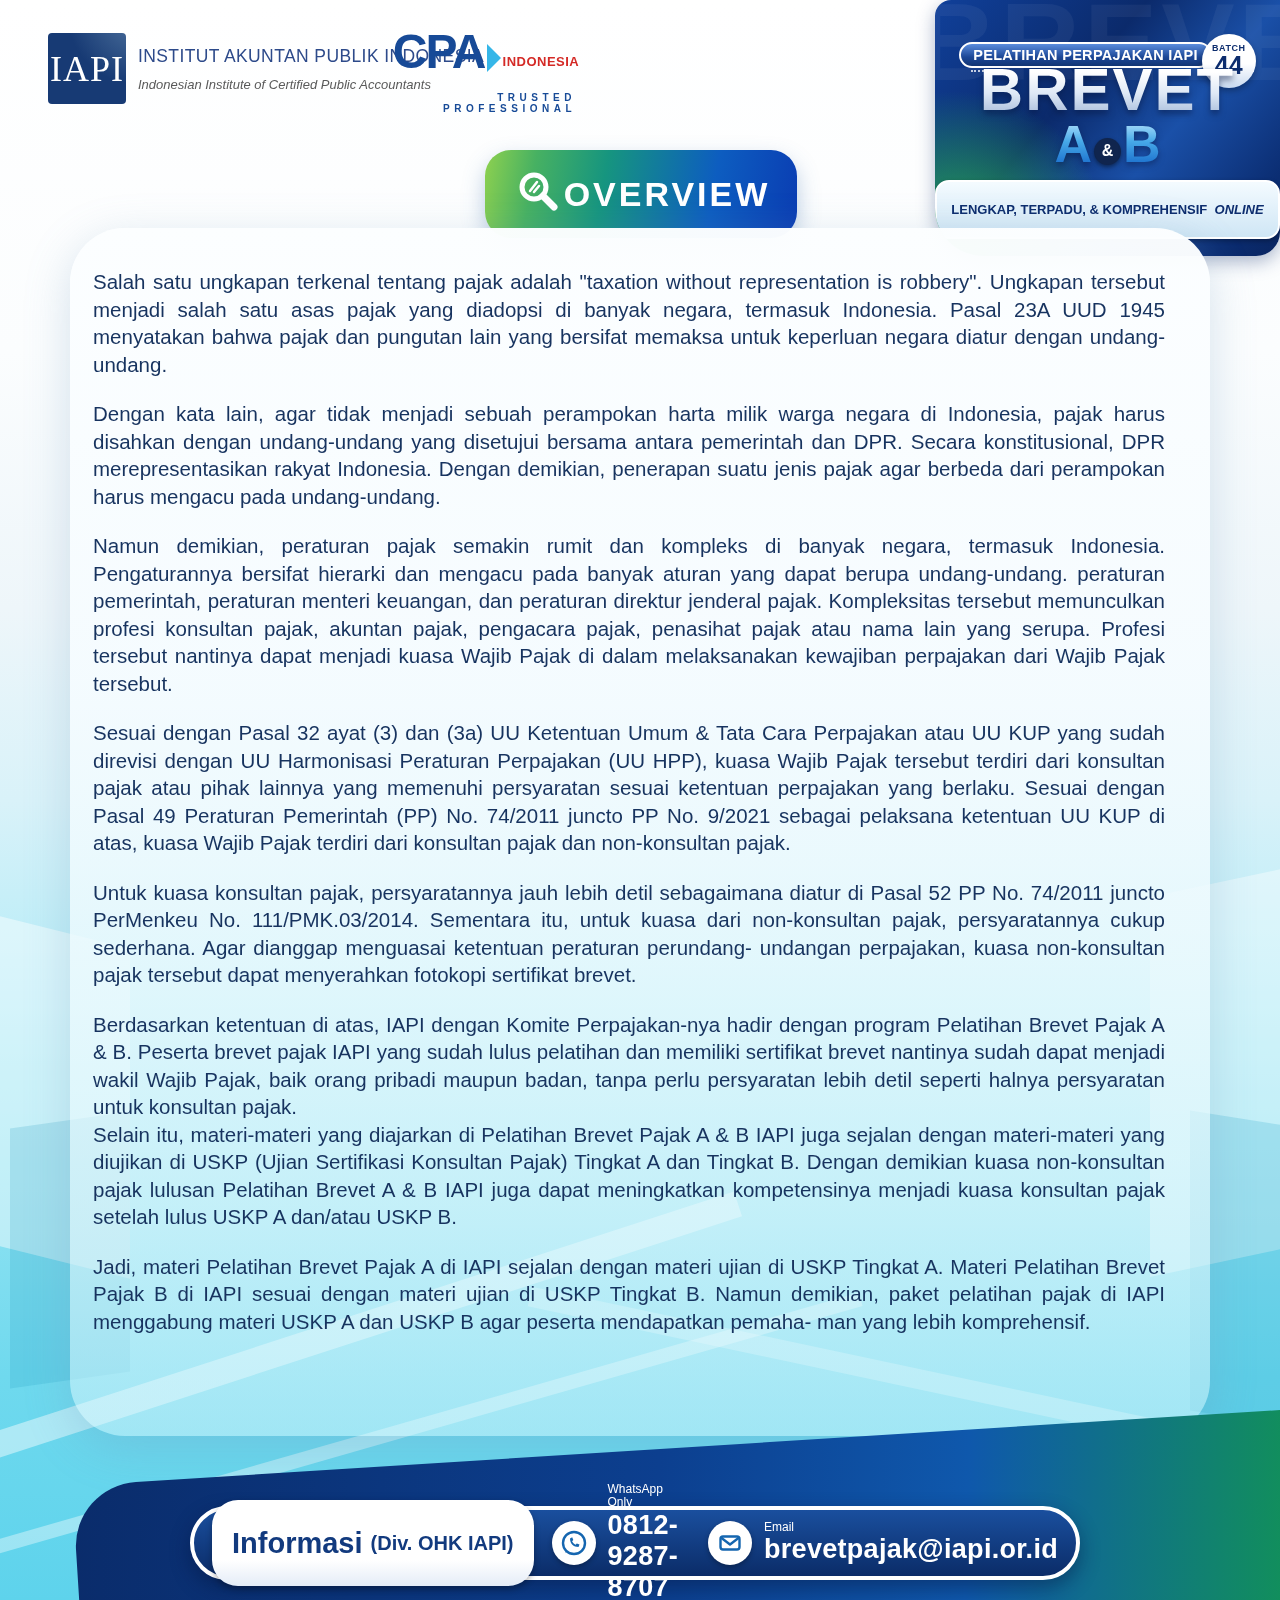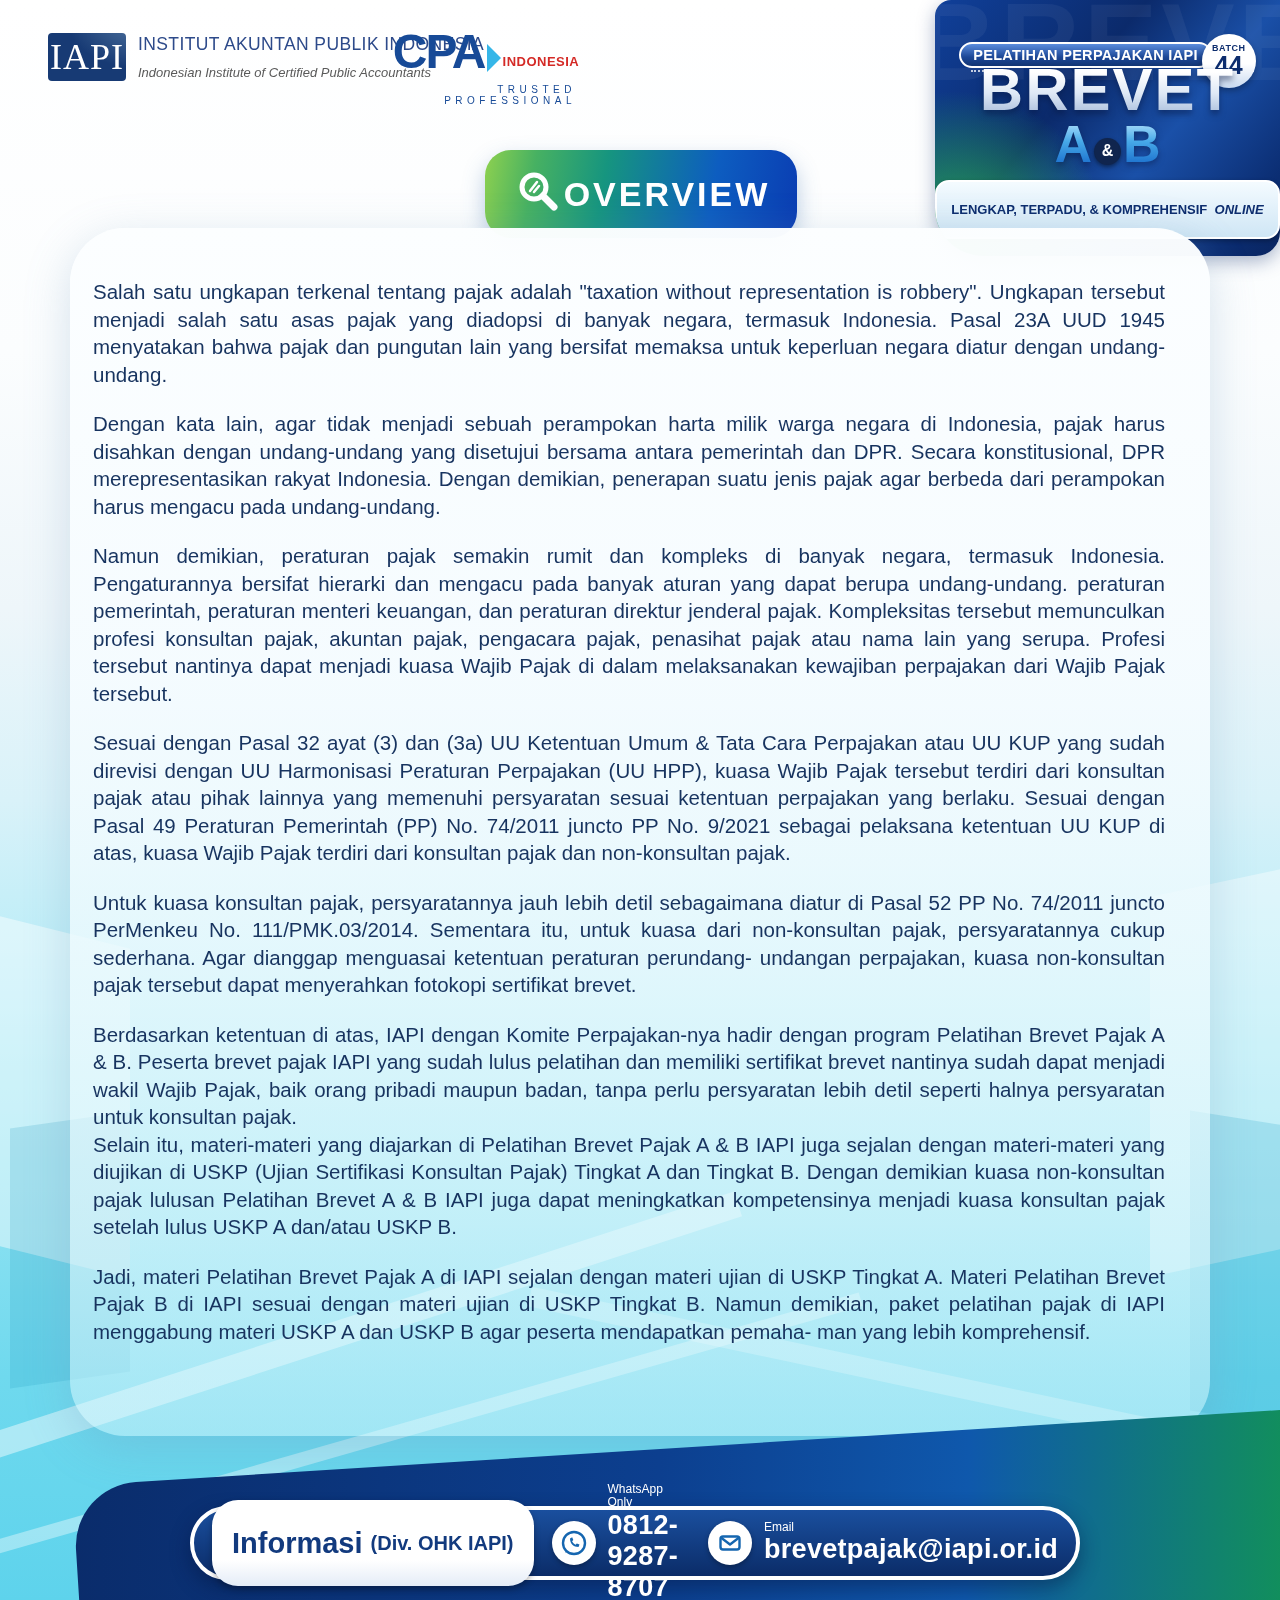--- a/index.html
+++ b/index.html
@@ -11,31 +11,31 @@
   .b1{left:-20px;top:930px;width:150px;height:330px;background:rgba(255,255,255,.45);transform:skewY(14deg);}
   .b2{left:10px;top:1120px;width:120px;height:260px;background:rgba(20,150,190,.18);transform:skewY(-8deg);}
   .b3{left:1150px;top:880px;width:160px;height:380px;background:rgba(255,255,255,.40);transform:skewY(-12deg);}
   .b4{left:1190px;top:1120px;width:120px;height:300px;background:rgba(25,160,200,.20);transform:skewY(9deg);}
   .road1{left:-140px;top:1330px;width:900px;height:26px;background:rgba(255,255,255,.45);transform:rotate(-18deg);}
   .road2{left:-120px;top:1430px;width:1000px;height:14px;background:rgba(255,255,255,.38);transform:rotate(-16deg);}
   .road3{left:520px;top:1380px;width:900px;height:20px;background:rgba(255,255,255,.30);transform:rotate(12deg);}
 
   
   .iapi{position:absolute;left:48px;top:33px;display:flex;align-items:center;gap:12px;}
-  .iapi-box{width:78px;height:48px;border-radius:4px;color:#fff;display:flex;align-items:center;justify-content:center;
+  .iapi-box{width:78px;height:71px;border-radius:4px;color:#fff;display:flex;align-items:center;justify-content:center;
     font-family:"Liberation Serif",serif;font-size:36px;letter-spacing:1px;
     background:radial-gradient(ellipse at 115% -25%,#50749f 0%,rgba(80,116,159,0) 55%),#173a74;}
   .iapi-name{font-size:17.5px;color:#2d4a8a;letter-spacing:.4px;}
   .iapi-sub{font-size:13px;color:#5a5a5a;font-style:italic;margin-top:10px;}
   .cpa{position:absolute;left:396px;top:28px;width:180px;text-align:right;}
   .cpa-row{display:flex;align-items:flex-end;justify-content:center;line-height:1;}
   .cpa-letters{font-size:48px;font-weight:bold;color:#174a97;letter-spacing:-2px;}
   .cpa-chev{width:0;height:0;border-top:14px solid transparent;border-bottom:14px solid transparent;border-left:14px solid #35b6e8;margin:0 2px 4px 2px;}
   .cpa-country{font-size:13px;font-weight:bold;color:#d42a26;margin-bottom:8px;letter-spacing:.5px;}
-  .cpa-tag{font-size:10px;color:#174a97;letter-spacing:4.5px;margin-top:8px;font-weight:normal;}
+  .cpa-tag{font-size:10px;color:#174a97;letter-spacing:4.5px;margin-top:16px;font-weight:bold;}
 
   
   .badge{position:absolute;right:0;top:0;width:345px;height:256px;border-radius:16px 0 24px 48px;overflow:hidden;
     background:
       radial-gradient(circle at 6% 96%,rgba(46,200,80,.85) 0%,rgba(46,200,80,0) 38%),
       linear-gradient(130deg,#10409a 0%,#0b2a6b 38%,#1a50a8 62%,#0b2d72 88%,#0a2560 100%);
     box-shadow:0 6px 18px rgba(20,50,110,.35);}
   .badge-watermark{position:absolute;left:-18px;top:-22px;font-size:110px;font-weight:800;color:rgba(255,255,255,.05);letter-spacing:4px;}
   .badge-pillrow{position:absolute;left:0;top:34px;width:100%;display:flex;align-items:flex-start;justify-content:center;}
   .badge-pill{border:2px solid #fff;border-radius:15px;padding:3px 12px;margin-top:8px;
@@ -64,21 +64,21 @@
   
   .overview-btn{position:absolute;left:485px;top:150px;width:312px;height:88px;border-radius:26px;cursor:pointer;
     background:linear-gradient(100deg,#8ed14f 0%,#47b162 16%,#16957f 38%,#0d5dc0 72%,#0a3cb2 100%);
     box-shadow:0 10px 22px rgba(60,110,170,.35);display:flex;align-items:center;justify-content:center;}
   .overview-label{color:#fff;font-size:34px;font-weight:bold;letter-spacing:3px;}
 
   
   .panel{position:absolute;left:70px;top:228px;width:1140px;height:1208px;border-radius:55px;
     background:linear-gradient(180deg,rgba(252,254,255,.98) 0%,rgba(246,252,255,.94) 35%,rgba(232,249,253,.75) 68%,rgba(214,245,252,.50) 100%);
     box-shadow:0 12px 45px rgba(110,150,185,.28);}
-  .panel-inner{position:absolute;left:23px;top:50px;width:1072px;}
+  .panel-inner{position:absolute;left:23px;top:40px;width:1072px;}
   .para{margin:0 0 22px 0;font-size:20.5px;line-height:27.5px;color:#17335f;text-align:justify;font-weight:500;}
   .para.tight{margin-top:-22px;}
   .para:last-child{margin-bottom:0;}
 
   
   .footer-clip{position:absolute;left:0;top:1400px;width:1280px;height:200px;overflow:hidden;}
   .footer-band{position:absolute;left:72px;top:86px;width:1520px;height:340px;border-radius:64px 0 0 0;
     transform:rotate(-3.6deg);transform-origin:0 0;
     background:linear-gradient(95deg,#0a2c6b 0%,#0c3f8f 38%,#0f58ac 58%,#12984f 82%,#14c13c 100%);}
   .info-bar{position:absolute;left:190px;top:1506px;width:890px;height:74px;border-radius:40px;border:4px solid #fff;box-sizing:border-box;

